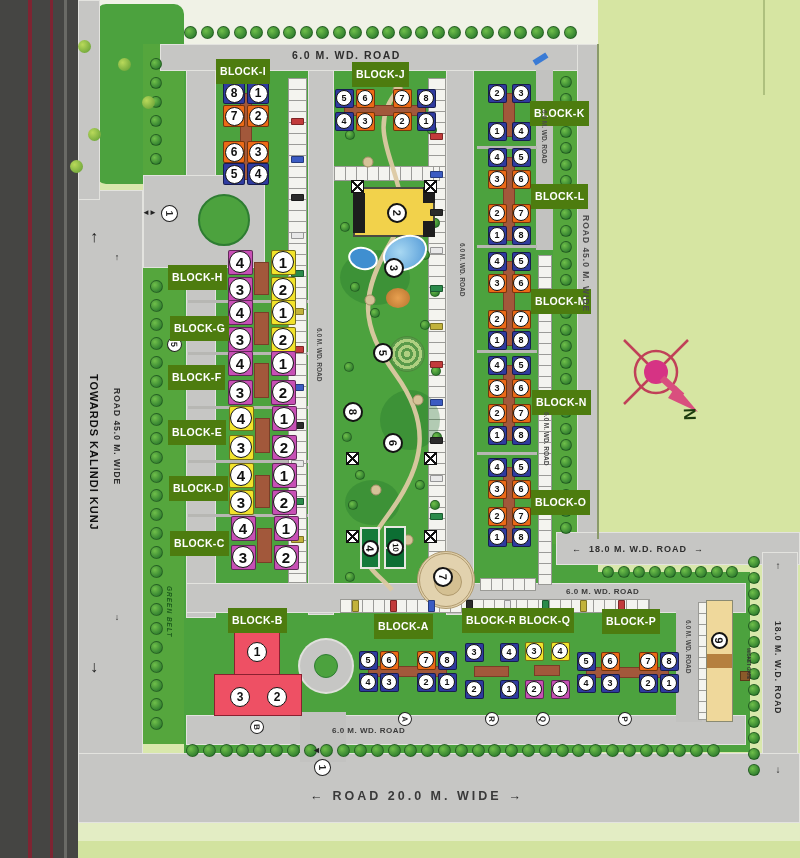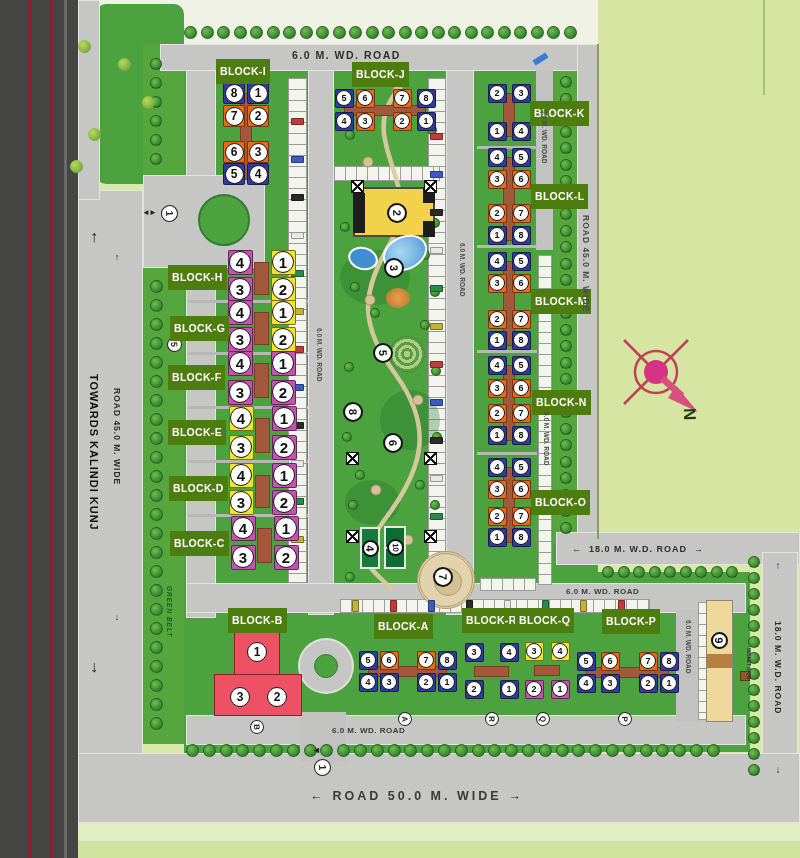--- a/index.html
+++ b/index.html
@@ -180,21 +180,21 @@
     <span class="vtxt" style="font-size:8.5px;">18.0 M. W.D. ROAD</span>
     <span class="arr" style="font-size:10px;">↓</span>
   </div>
   <div class="hlab" style="left:572px;top:544px;font-size:9px;letter-spacing:1px;">
     <span class="arr">←</span>
     <span>18.0 M. W.D. ROAD</span>
     <span class="arr">→</span>
   </div>
   <div class="hlab" style="left:310px;top:789px;font-size:12.5px;letter-spacing:3px;color:#3a3a3a;">
     <span class="arr">←</span>
-    <span>ROAD 50.0 M. WIDE</span>
+    <span>ROAD 20.0 M. WIDE</span>
     <span class="arr">→</span>
   </div>
   <div class="vlab" style="left:538px;top:110px;height:84px;width:13px;">
     <span class="vtxt" style="font-size:6.5px;letter-spacing:0;color:#4a4a4a;">6.0 M. WD. ROAD</span>
   </div>
   <div class="vlab" style="left:456px;top:243px;height:84px;width:13px;">
     <span class="vtxt" style="font-size:6.5px;letter-spacing:0;color:#4a4a4a;">6.0 M. WD. ROAD</span>
   </div>
   <div class="vlab" style="left:540px;top:412px;height:84px;width:13px;">
     <span class="vtxt" style="font-size:6.5px;letter-spacing:0;color:#4a4a4a;">6.0 M. WD. ROAD</span>

